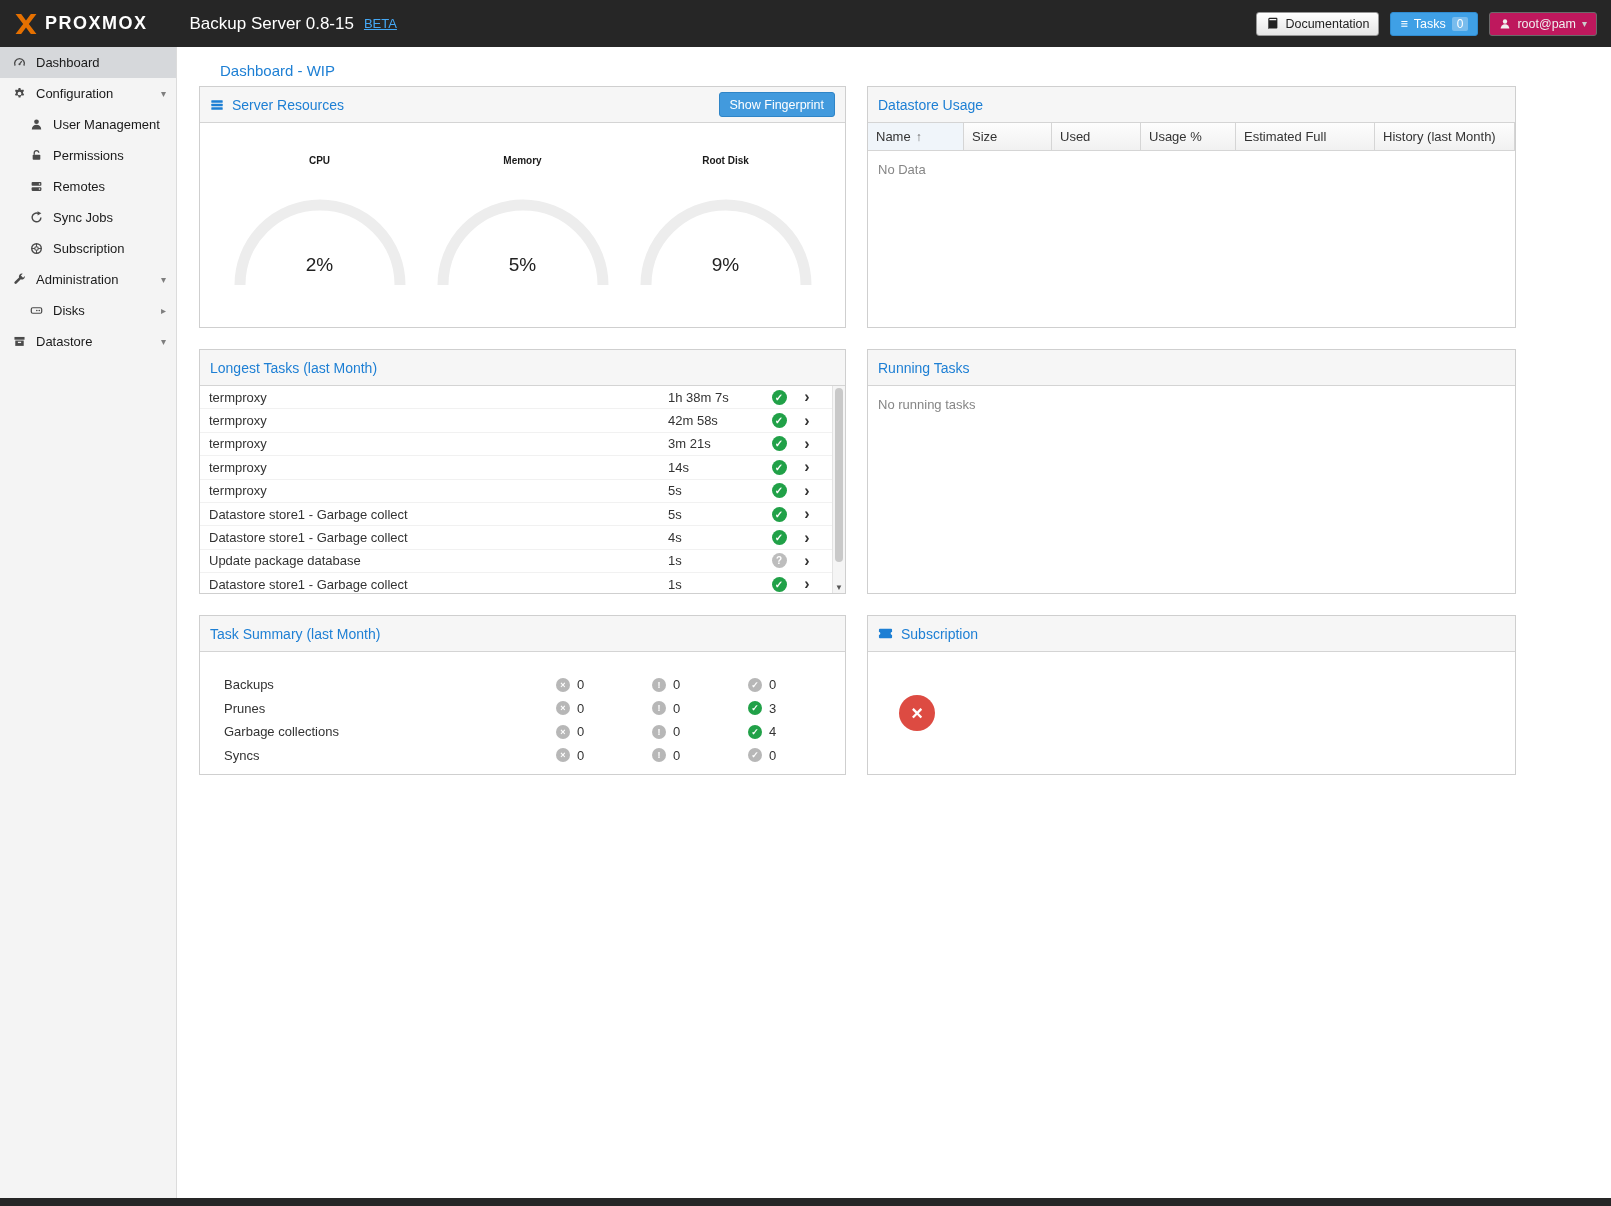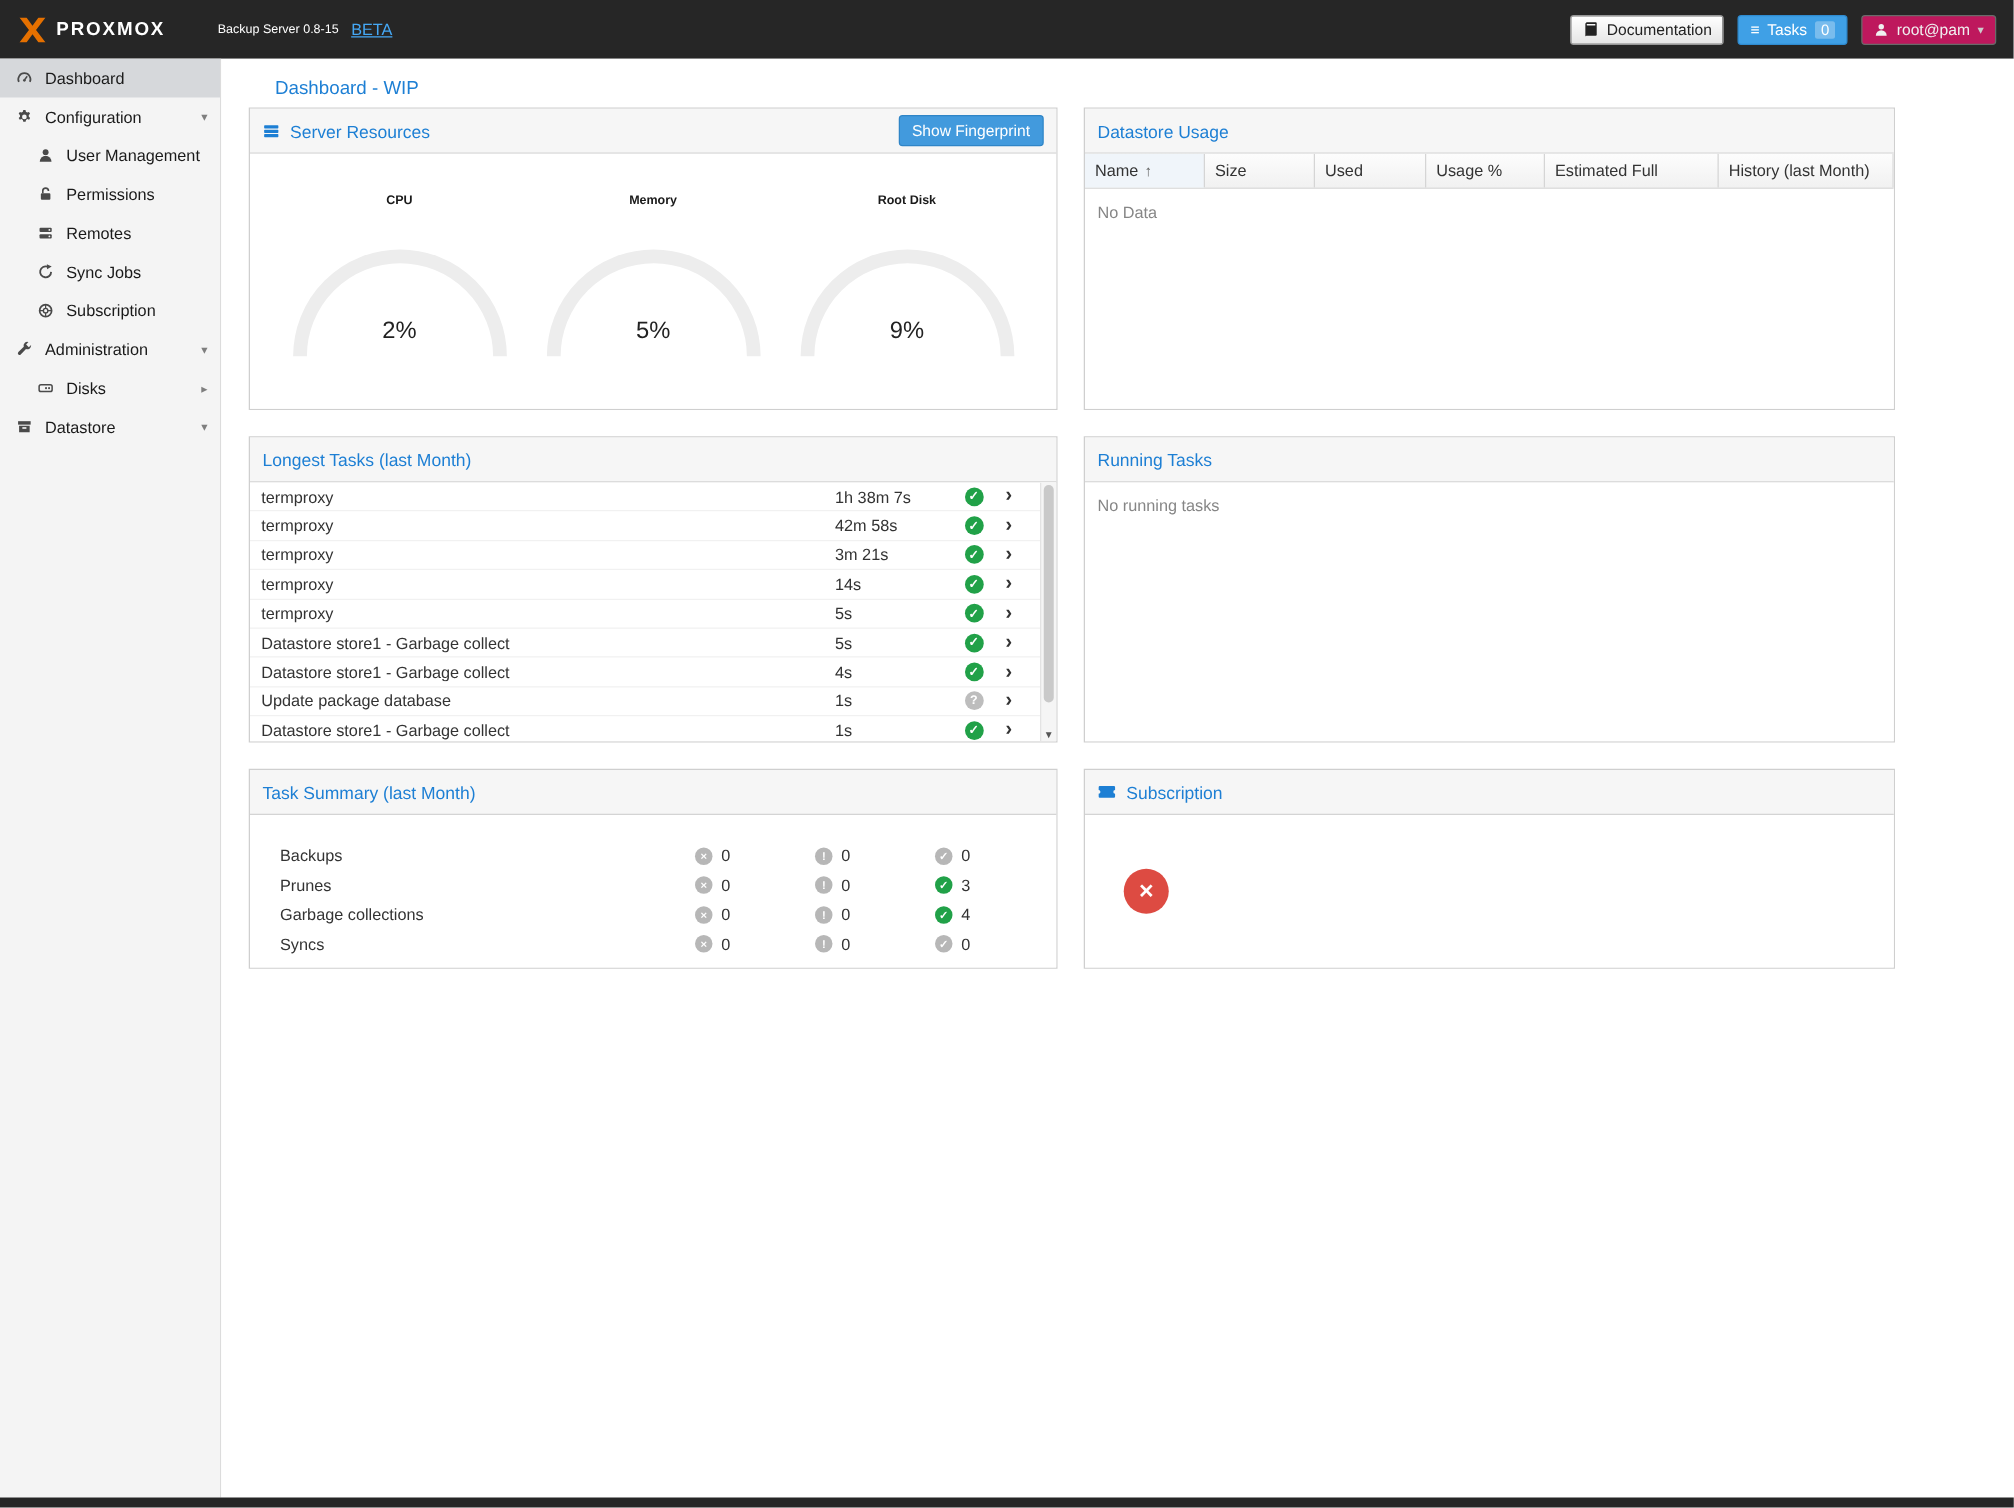--- a/index.html
+++ b/index.html
@@ -10,22 +10,22 @@
     --logo-orange:#e57000;
   }
   *{box-sizing:border-box;}
   html,body{margin:0;padding:0;}
   body{min-width:1611px;min-height:1206px;font-family:"Liberation Sans",sans-serif;font-size:13px;color:#333;background:#fff;}
 
   
   .topbar{height:47px;background:var(--topbar-bg);display:flex;align-items:center;padding:0 14px;gap:10px;}
   .logo{display:flex;align-items:center;gap:7px;}
   .logo-x{color:var(--logo-orange);display:inline-flex;}
-  .logo-text{color:#fff;font-weight:bold;font-size:15px;letter-spacing:1.5px;}
-  .product{color:#fff;font-size:10px;margin-left:4px;padding-left:28px;}
+  .logo-text{color:#fff;font-weight:bold;font-size:18px;letter-spacing:1.5px;}
+  .product{color:#fff;font-size:17px;margin-left:4px;padding-left:28px;}
   .beta{color:#45a8f5;text-decoration:underline;cursor:pointer;font-size:13px;}
   .topbar-right{margin-left:auto;display:flex;align-items:center;gap:11px;}
   .btn{display:inline-flex;align-items:center;gap:6px;height:24px;padding:0 9px;border-radius:3px;font-size:12.5px;cursor:pointer;font-family:inherit;white-space:nowrap;}
   .btn-light{background:linear-gradient(#ffffff,#e5e5e5);border:1px solid #979797;color:#222;}
   .btn-blue{background:#3fa0e6;border:1px solid #2f8bd0;color:#fff;}
   .btn-blue .badge{background:rgba(255,255,255,.3);border-radius:2px;padding:0 5px;font-size:12px;}
   .btn-dark{background:#be185d;border:1px solid #6a6a6a;color:#f0f0f0;}
   .tb-icon{display:inline-flex;align-items:center;}
   .caret-glyph{font-size:10px;color:#ccc;}
 

